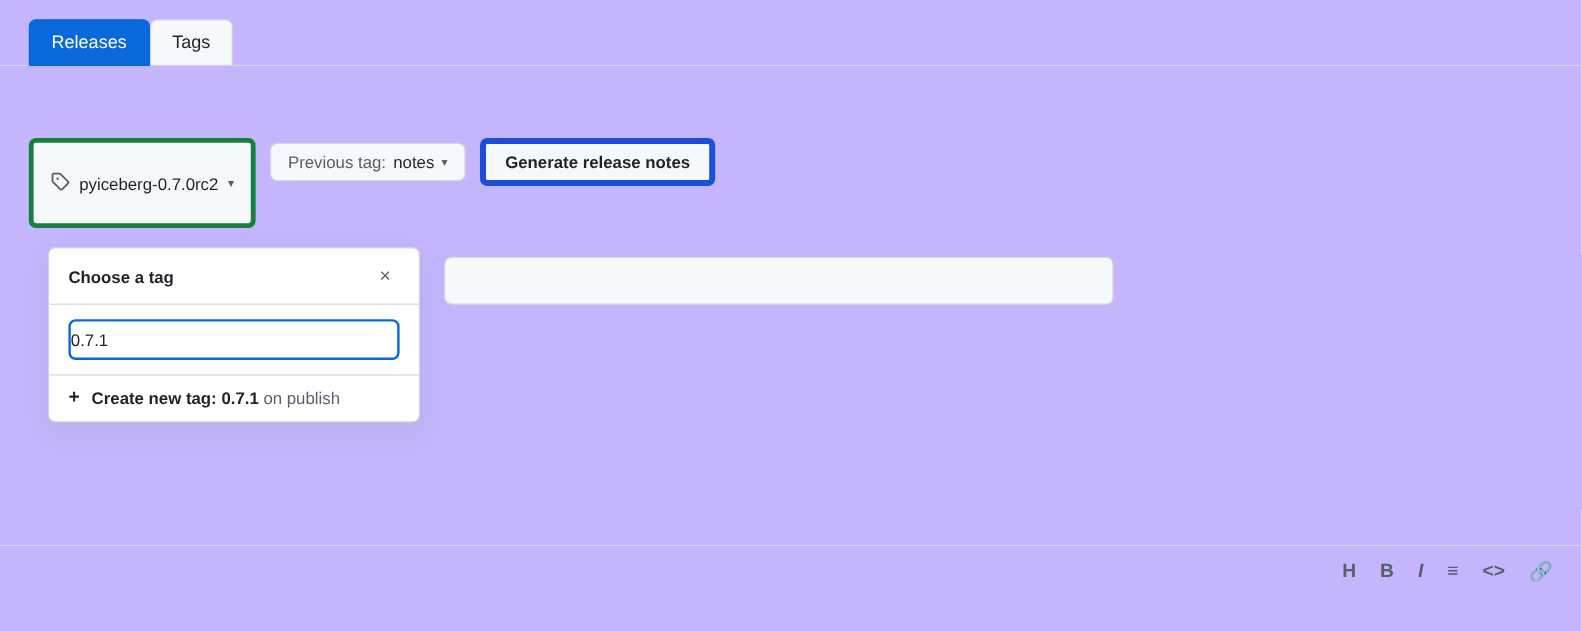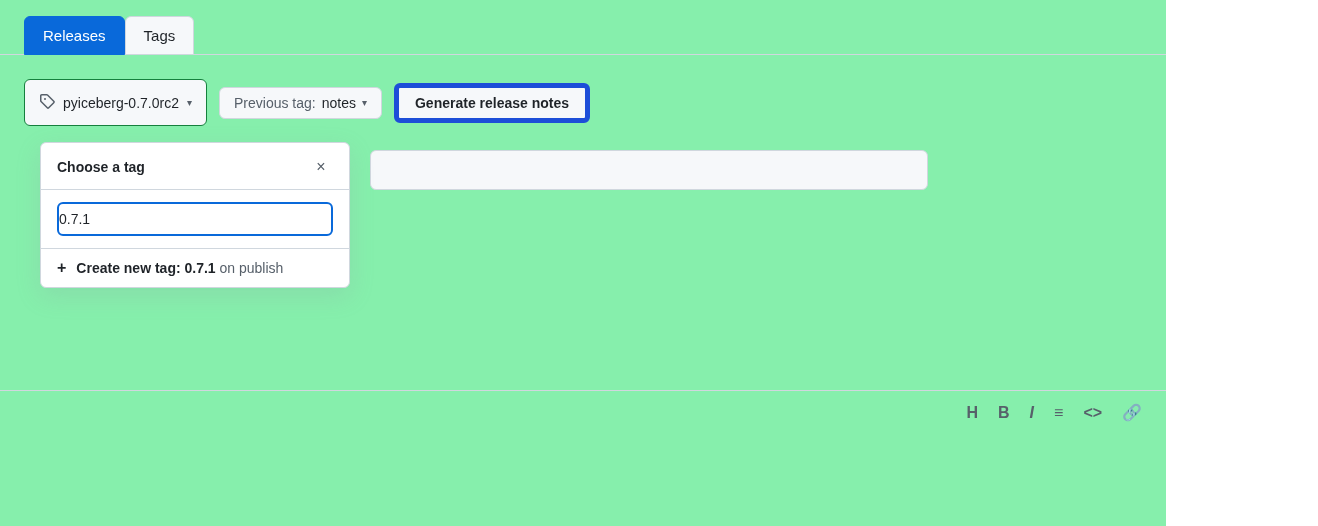--- a/index.html
+++ b/index.html
@@ -4,23 +4,23 @@
   <style>
     * { box-sizing: border-box; margin: 0; padding: 0; }
     body {
       font-family: -apple-system, BlinkMacSystemFont, "Segoe UI", Helvetica, Arial, sans-serif;
       font-size: 14px;
       background: #ffffff;
       color: #1f2328;
     }
 
     .page-container {
-      width: 1166px;
+      width: 1318px;
       min-height: 526px;
-      background: #86efac;
+      background: #c4b5fd;
       padding: 0;
       position: relative;
     }
 
     
     .tab-bar {
       display: flex;
       align-items: center;
       padding: 16px 24px 0 24px;
       border-bottom: 1px solid #d0d7de;
@@ -57,28 +57,29 @@
       display: flex;
       align-items: center;
       padding: 24px 24px 16px 24px;
       gap: 12px;
     }
 
     .dropdown-btn {
       display: flex;
       align-items: center;
       gap: 8px;
-      padding: 13px 14px;
-      border: 1px solid #15803d;
+      padding: 24px 14px;
+      border: 4px solid #15803d;
       border-radius: 6px;
       background: #f6f8fa;
       color: #1f2328;
       font-size: 14px;
       cursor: pointer;
       white-space: nowrap;
+      margin-top: 36px;
     }
 
     .tag-icon {
       color: #57606a;
     }
 
     .chevron-icon {
       color: #57606a;
       font-size: 10px;
     }

